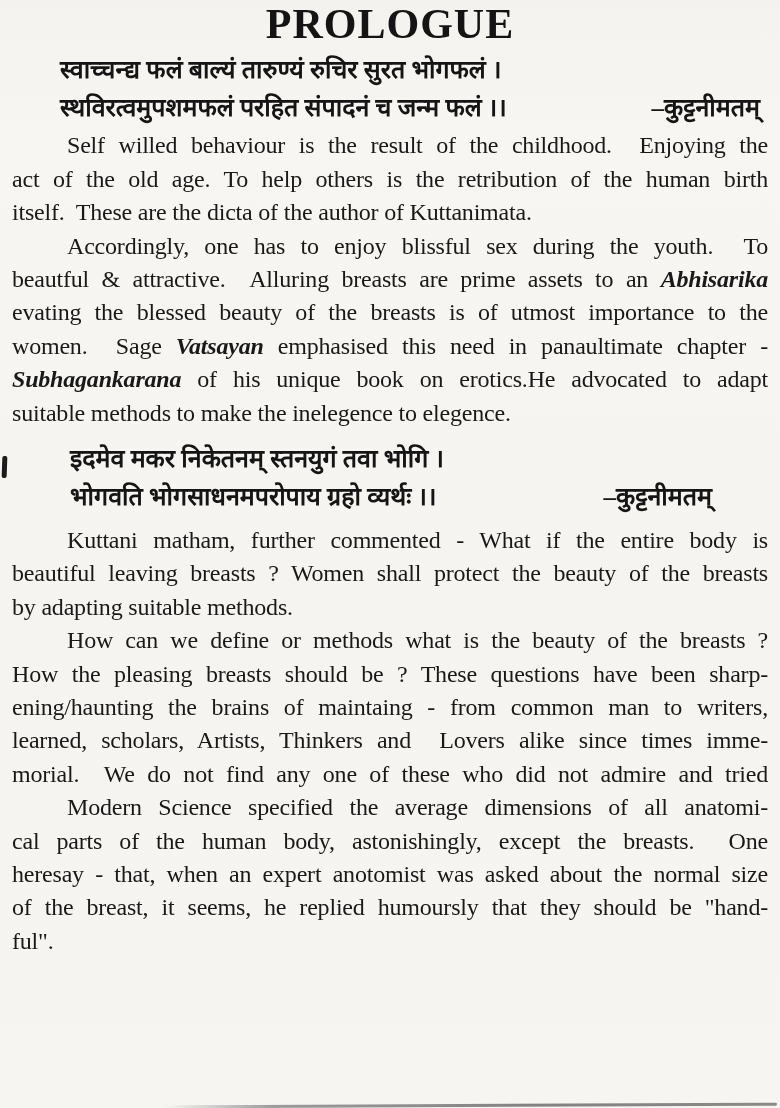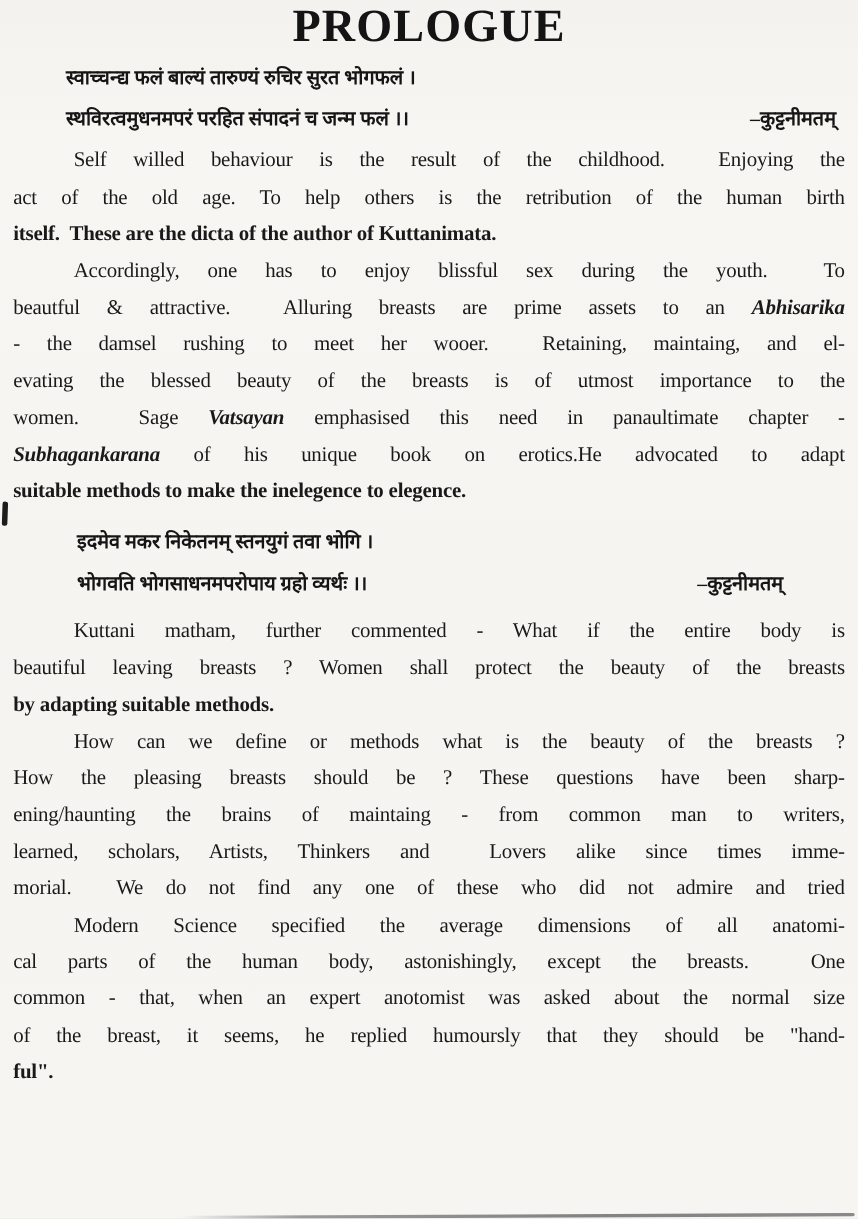--- a/index.html
+++ b/index.html
@@ -20,43 +20,43 @@
     font-size: 42px;
     font-weight: bold;
     letter-spacing: 1px;
     line-height: 1.08;
     margin: 0 0 4px 0;
     color: #141414;
   }
   .verse {
     font-family: "Liberation Serif", "DejaVu Sans", sans-serif;
     font-weight: bold;
-    font-size: 18px;
+    font-size: 25px;
     line-height: 38px;
     color: #151515;
     margin-top: 2px;
     margin-bottom: 2px;
   }
   .verse.second { margin-top: 10px; margin-bottom: 8px; }
   .verse-row {
     display: flex;
     justify-content: space-between;
     align-items: baseline;
   }
   .para { margin: 0; }
   .line {
-    font-size: 19px;
+    font-size: 24px;
     line-height: 33.4px;
     letter-spacing: -0.2px;
     text-align: justify;
     text-align-last: justify;
     color: #191919;
   }
   .line.first { text-indent: 55px; }
-  .line.last { text-align-last: left; font-weight: bold; }
+  .line.last { text-align-last: left; }
   .line i { font-style: italic; font-weight: bold; }
   
   .ink-mark {
     position: absolute;
     left: 2px;
     top: 456px;
     width: 5px;
     height: 22px;
     background: #1c1c1c;
     border-radius: 2px;
@@ -76,33 +76,32 @@
 </style>
 </head>
 <body>
 
 <div class="page">
   <div class="title">PROLOGUE</div>
   <div id="content">
       <div class="verse" style="margin-left: 48px;">
         <div class="verse-line">स्वाच्चन्द्य फलं बाल्यं तारुण्यं रुचिर सुरत भोगफलं ।</div>
         <div class="verse-row" style="padding-right: 8px;">
-          <span class="verse-line">स्थविरत्वमुधनमपरं परहित संपादनं  च  जन्म फलं ।।</span>
+          <span class="verse-line">स्थविरत्वमुपशमफलं परहित संपादनं  च  जन्म फलं ।।</span>
           <span class="verse-attr">–कुट्टनीमतम्</span>
         </div>
       </div>
       <div class="para">
         <div class="line first">Self willed behaviour is the result of the childhood.&nbsp; Enjoying the</div>
         <div class="line">act of the old age. To help others is the retribution of the human birth</div>
         <div class="line last">itself.&nbsp; These are the dicta of the author of Kuttanimata.</div>
       </div>
       <div class="para">
         <div class="line first">Accordingly, one has to enjoy blissful sex during the youth.&nbsp; To</div>
         <div class="line">beautful &amp; attractive.&nbsp; Alluring breasts are prime assets to an <i>Abhisarika</i></div>
-        <div class="line">- the damsel rushing to meet her wooer.&nbsp; Retaining, maintaing, and el-</div>
         <div class="line">evating the blessed beauty of the breasts is of utmost importance to the</div>
         <div class="line">women.&nbsp; Sage <i>Vatsayan</i> emphasised this need in panaultimate chapter -</div>
         <div class="line"><i>Subhagankarana</i> of his unique book on erotics.He advocated to adapt</div>
         <div class="line last">suitable methods to make the inelegence to elegence.</div>
       </div>
       <div class="verse second" style="margin-left: 58px;">
         <div class="verse-line">इदमेव मकर निकेतनम् स्तनयुगं तवा भोगि ।</div>
         <div class="verse-row" style="padding-right: 56px;">
           <span class="verse-line">भोगवति  भोगसाधनमपरोपाय  ग्रहो व्यर्थः ।।</span>
           <span class="verse-attr">–कुट्टनीमतम्</span>
@@ -116,20 +115,20 @@
       <div class="para">
         <div class="line first">How can we define or methods what is the beauty of the breasts ?</div>
         <div class="line">How the pleasing breasts should be ? These questions have been sharp-</div>
         <div class="line">ening/haunting the brains of maintaing - from common man to writers,</div>
         <div class="line">learned, scholars, Artists, Thinkers and&nbsp; Lovers alike since times imme-</div>
         <div class="line">morial.&nbsp; We do not find any one of these who did not admire and tried</div>
       </div>
       <div class="para">
         <div class="line first">Modern Science specified the average dimensions of all anatomi-</div>
         <div class="line">cal parts of the human body, astonishingly, except the breasts.&nbsp; One</div>
-        <div class="line">common - that, when an expert anotomist was asked about the normal size</div>
+        <div class="line">heresay - that, when an expert anotomist was asked about the normal size</div>
         <div class="line">of the breast, it seems, he replied humoursly that they should be "hand-</div>
         <div class="line last">ful".</div>
       </div>
     </div>
   <div class="ink-mark"></div>
   <div class="bottom-arc"></div>
 </div>
 
 </body></html>

